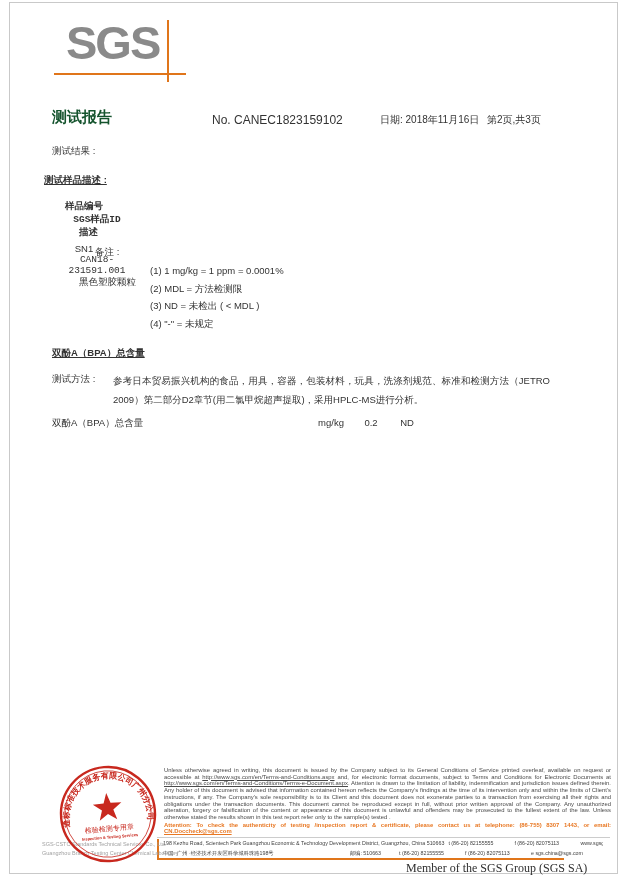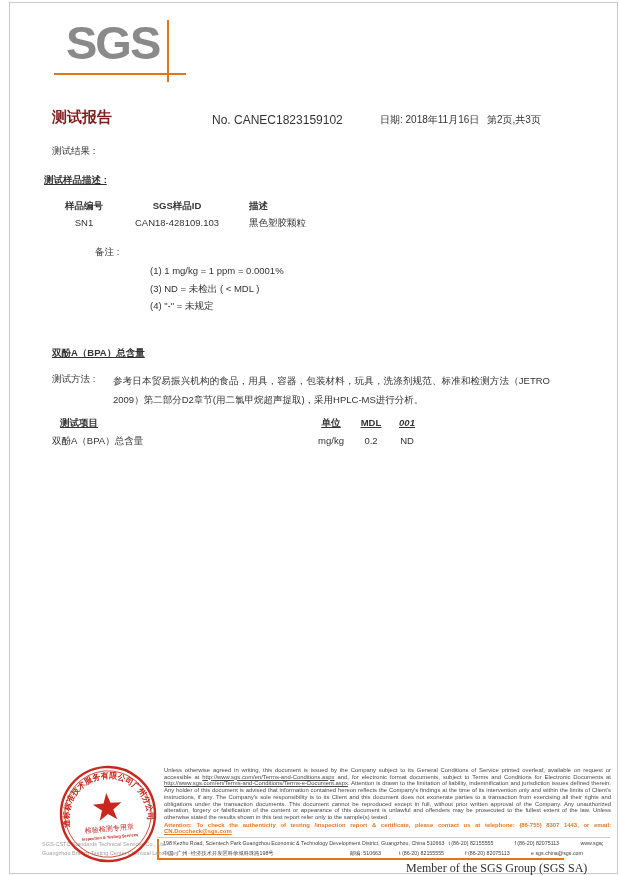--- a/index.html
+++ b/index.html
@@ -9,33 +9,33 @@
   }
   .page-border{position:absolute;left:9px;top:2px;width:607px;height:870px;border:1px solid #c9c9c9;pointer-events:none;}
 
   
   .logo{position:absolute;left:66px;top:13px;width:120px;height:62px;}
   .logo-text{font-size:47px;font-weight:bold;color:#8a8a8a;letter-spacing:-2px;line-height:60px;}
   .logo-hline{position:absolute;left:-12px;top:60px;width:132px;height:2px;background:#e0751a;}
   .logo-vline{position:absolute;left:101px;top:7px;width:2px;height:62px;background:#e0751a;}
 
   
-  .title{position:absolute;left:52px;top:108px;font-size:15px;font-weight:bold;color:#7f1d1d;}
+  .title{position:absolute;left:52px;top:108px;font-size:15px;font-weight:bold;color:#14532d;}
   .report-no{position:absolute;left:212px;top:113px;font-size:12px;}
   .report-date{position:absolute;left:380px;top:113px;font-size:10px;}
   .report-page{position:absolute;left:487px;top:113px;font-size:10px;}
 
   .body-text{font-size:9.5px;color:#333;}
   .sec-results{position:absolute;left:52px;top:145px;}
   .sec-sample-desc{position:absolute;left:44px;top:174px;text-decoration:underline;font-weight:bold;}
 
   .sample-table{position:absolute;left:52px;top:200px;font-size:9.5px;}
-  .sample-table .row{display:flex;margin-bottom:4px;}
+  .sample-table .row{display:flex;margin-bottom:4px;flex-direction:column;}
   .sample-table .c1{width:64px;text-align:center;}
-  .sample-table .c2{width:90px;text-align:center;margin-left:16px;}
+  .sample-table .c2{width:90px;text-align:center;margin-left:0px;font-family:Liberation Mono, monospace;}
   .sample-table .c3{margin-left:27px;text-align:left;}
   .sample-table .head{font-weight:bold;}
 
   .sec-notes{position:absolute;left:52px;top:246px;margin-left:43px;}
   .notes-list{position:absolute;left:110px;top:262px;line-height:17.5px;margin-left:40px;}
 
   .bpa-heading{position:absolute;left:52px;top:347px;font-weight:bold;text-decoration:underline;}
   .method-label{position:absolute;left:52px;top:373px;}
   .method-text{position:absolute;left:113px;top:372px;width:437px;line-height:18.5px;text-align:justify;}
 
@@ -88,43 +88,38 @@
   <div class="body-text sec-sample-desc">测试样品描述 :</div>
 
   <div class="sample-table">
     <div class="row head">
       <span class="c1">样品编号</span>
       <span class="c2">SGS样品ID</span>
       <span class="c3">描述</span>
     </div>
     <div class="row">
       <span class="c1">SN1</span>
-      <span class="c2">CAN18-428109.103</span>
+      <span class="c2">CAN18-231591.001</span>
       <span class="c3">黑色塑胶颗粒</span>
     </div>
   </div>
 
   <div class="body-text sec-notes">备注 :</div>
   <div class="body-text notes-list">
     <div>(1) 1 mg/kg = 1 ppm = 0.0001%</div>
+    <div>(2) MDL = 方法检测限</div>
     <div>(3) ND = 未检出 ( &lt; MDL )</div>
     <div>(4) "-" = 未规定</div>
   </div>
 
   <div class="body-text bpa-heading">双酚A（BPA）总含量</div>
   <div class="body-text method-label">测试方法 :</div>
   <div class="body-text method-text">参考日本贸易振兴机构的食品，用具，容器，包装材料，玩具，洗涤剂规范、标准和检测方法（JETRO 2009）第二部分D2章节(用二氯甲烷超声提取)，采用HPLC-MS进行分析。</div>
 
   <div class="result-table">
-    <div class="row head">
-      <span class="c1"><span>测试项目</span></span>
-      <span class="c2"><span>单位</span></span>
-      <span class="c3"><span>MDL</span></span>
-      <span class="c4"><span>001</span></span>
-    </div>
     <div class="row">
       <span class="c1">双酚A（BPA）总含量</span>
       <span class="c2">mg/kg</span>
       <span class="c3">0.2</span>
       <span class="c4">ND</span>
     </div>
   </div>
 
   <div class="company-lines">
     <div>SGS-CSTC Standards Technical Services Co., Ltd.</div>

